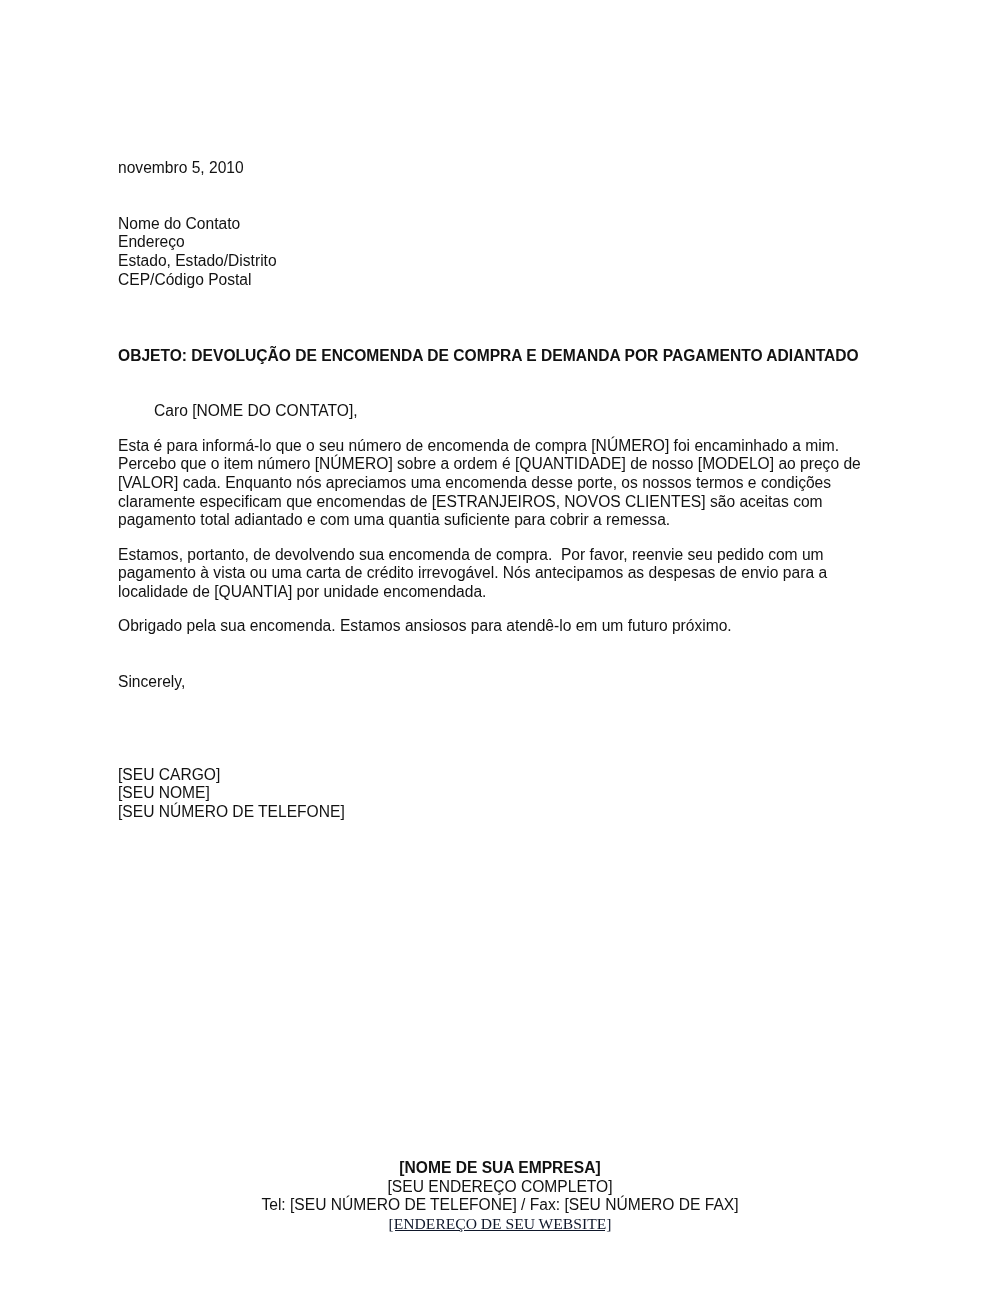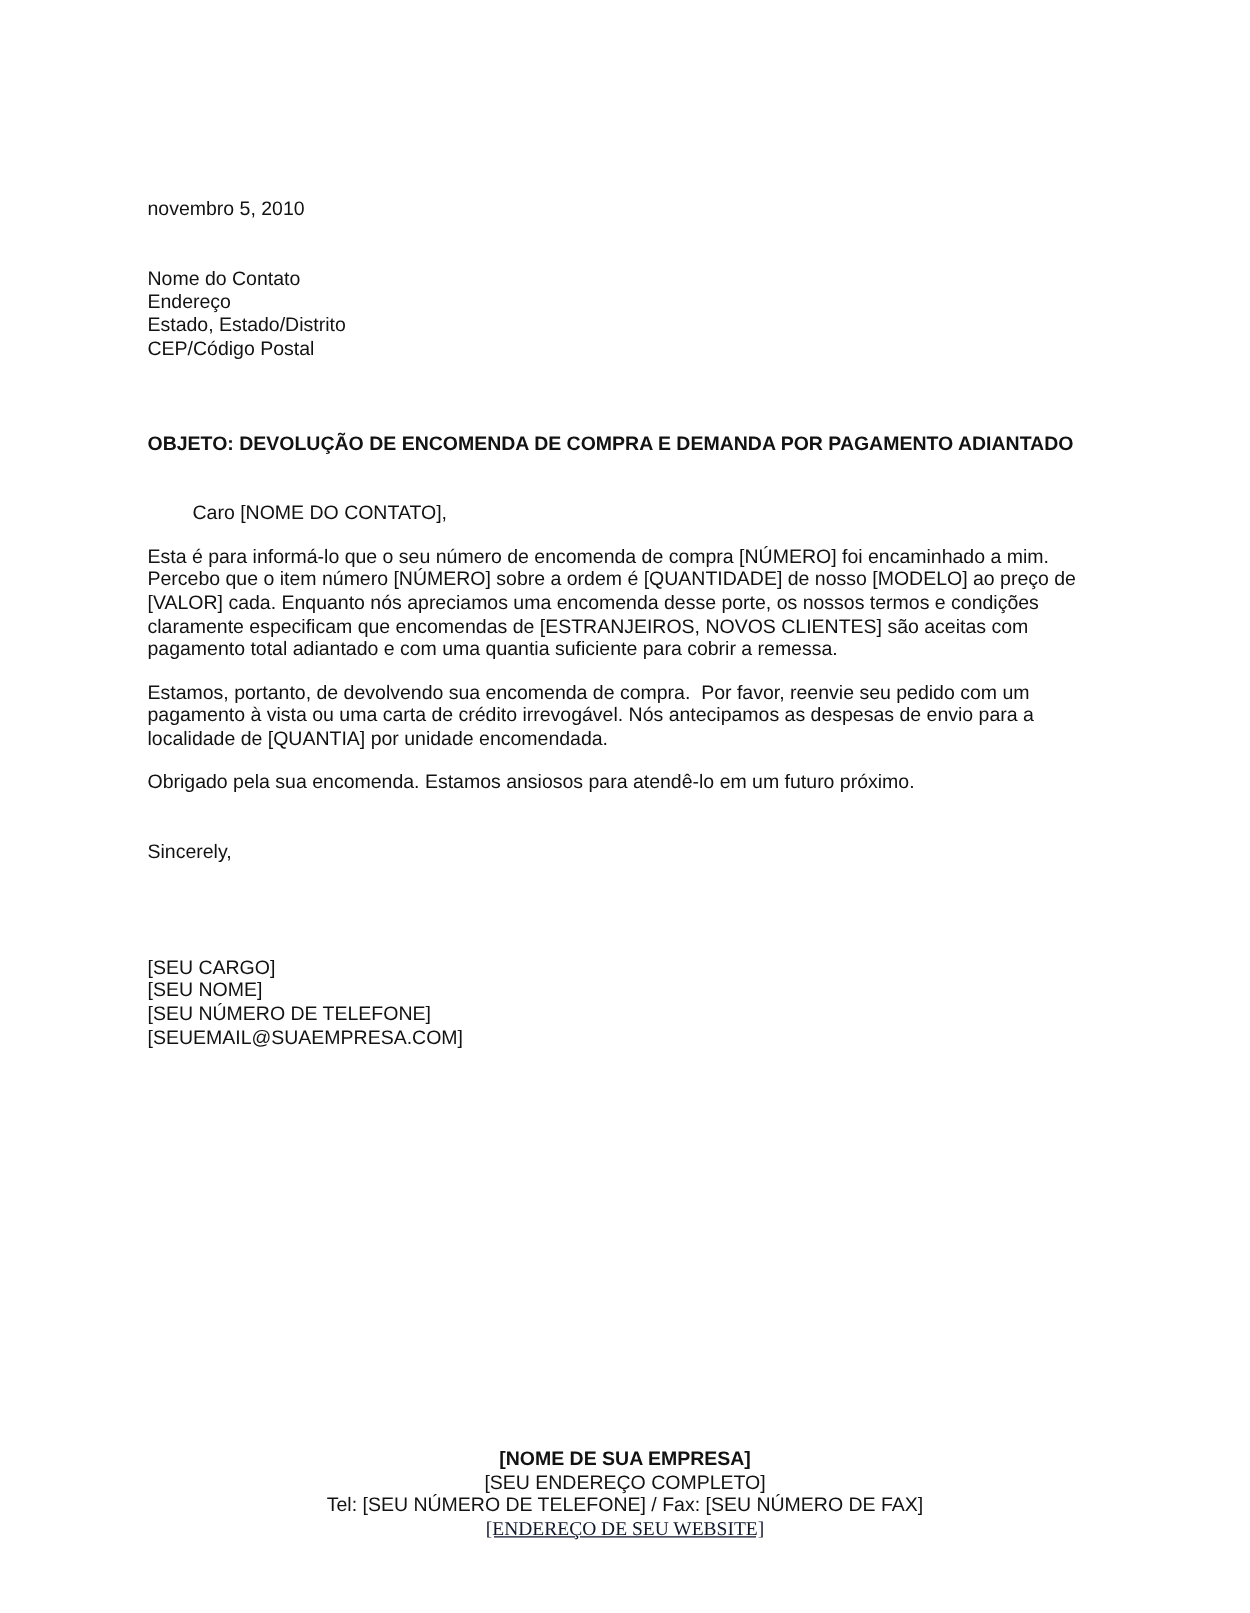--- a/index.html
+++ b/index.html
@@ -74,21 +74,20 @@
     <p class="para">Esta é para informá-lo que o seu número de encomenda de compra [NÚMERO] foi encaminhado a mim. Percebo que o item número [NÚMERO] sobre a ordem é [QUANTIDADE] de nosso [MODELO] ao preço de [VALOR] cada. Enquanto nós apreciamos uma encomenda desse porte, os nossos termos e condições claramente especificam que encomendas de [ESTRANJEIROS, NOVOS CLIENTES] são aceitas com pagamento total adiantado e com uma quantia suficiente para cobrir a remessa.</p>
     <p class="para">Estamos, portanto, de devolvendo sua encomenda de compra.  Por favor, reenvie seu pedido com um pagamento à vista ou uma carta de crédito irrevogável. Nós antecipamos as despesas de envio para a localidade de [QUANTIA] por unidade encomendada.</p>
     <p class="para">Obrigado pela sua encomenda. Estamos ansiosos para atendê-lo em um futuro próximo.</p>
 
     <div class="block closing-block">Sincerely,</div>
 
     <div class="block signature-block">
       <div>[SEU CARGO]</div>
       <div>[SEU NOME]</div>
       <div>[SEU NÚMERO DE TELEFONE]</div>
-      <div>[SEUEMAIL@SUAEMPRESA.COM]</div>
     </div>
 
   </div>
 
   <div class="footer">
     <div class="footer-company">[NOME DE SUA EMPRESA]</div>
     <div>[SEU ENDEREÇO COMPLETO]</div>
     <div>Tel: [SEU NÚMERO DE TELEFONE] / Fax: [SEU NÚMERO DE FAX]</div>
     <div class="footer-website-line">
       <a class="footer-website-link">[ENDEREÇO DE SEU WEBSITE]</a>

